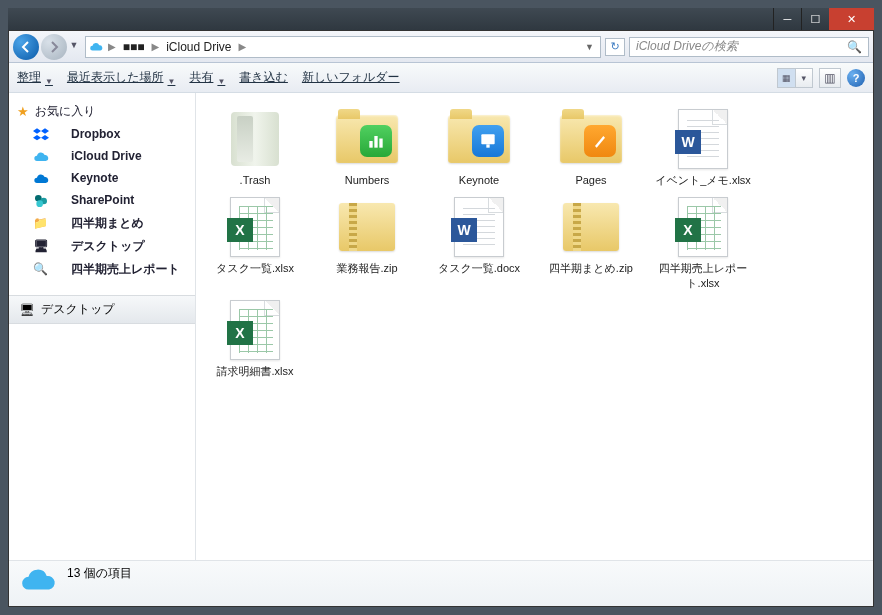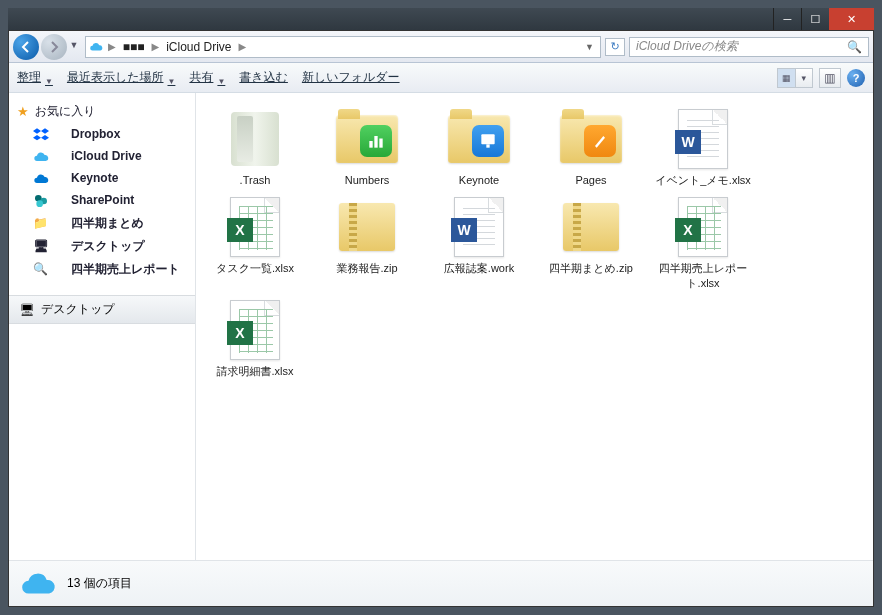--- a/index.html
+++ b/index.html
@@ -67,21 +67,21 @@
 .doc-shape::before { content: ""; position: absolute; right: 0; top: 0; width: 14px; height: 14px; background: linear-gradient(225deg, #f0f0f0 50%, #fff 50%); border-left: 1px solid #d8dcdf; border-bottom: 1px solid #d8dcdf; }
 .doc-lines { position: absolute; top: 10px; left: 8px; right: 8px; bottom: 8px; background: repeating-linear-gradient(to bottom, #d4d8dc 0 1px, transparent 1px 6px); }
 .doc-badge { position: absolute; left: -4px; top: 20px; width: 26px; height: 24px; display: flex; align-items: center; justify-content: center; color: #fff; font-weight: bold; font-size: 14px; }
 .bd-word { background: #2b579a; }
 .bd-excel { background: #217346; }
 .excel-grid { position: absolute; top: 8px; left: 8px; right: 6px; bottom: 6px; background: repeating-linear-gradient(to bottom, #9bc8a8 0 1px, transparent 1px 7px), repeating-linear-gradient(to right, #9bc8a8 0 1px, transparent 1px 9px); }
 
 .trash-thumb { width: 48px; height: 54px; background: linear-gradient(to right, #d8e0d0, #f0f4ec, #d8e0d0); border-radius: 4px; position: relative; }
 .trash-thumb::before { content: ""; position: absolute; top: 4px; bottom: 4px; left: 6px; width: 16px; background: linear-gradient(to bottom, #c8d0c4, #e8ece4); border-radius: 2px; }
 
-.statusbar { height: 46px; border-top: 1px solid #e0e4e8; background: linear-gradient(to bottom, #f8fafb, #eef2f5); display: flex; align-items: center; padding: 4px 10px; gap: 10px; }
+.statusbar { height: 46px; border-top: 1px solid #e0e4e8; background: linear-gradient(to bottom, #f8fafb, #eef2f5); display: flex; padding: 4px 10px; gap: 10px; }
 .status-icon { width: 38px; height: 30px; }
 .cloud-svg { width: 100%; height: 100%; }
 </style>
 </head>
 <body>
 
 <div class="window">
   <div class="titlebar">
     <div class="titlebar-btn min">─</div>
     <div class="titlebar-btn max">☐</div>
@@ -291,21 +291,21 @@
               </div>
               <div class="fname">業務報告.zip</div>
             </div>
             <div class="file">
               <div class="thumb">
                 <div class="doc-shape">
                   <div class="doc-lines"></div>
                   <div class="doc-badge bd-word">W</div>
                 </div>
               </div>
-              <div class="fname">広報誌案.work</div>
+              <div class="fname">タスク一覧.docx</div>
             </div>
             <div class="file">
               <div class="thumb">
                 <div class="zip-shape"></div>
               </div>
               <div class="fname">四半期まとめ.zip</div>
             </div>
             <div class="file">
               <div class="thumb">
                 <div class="doc-shape">

